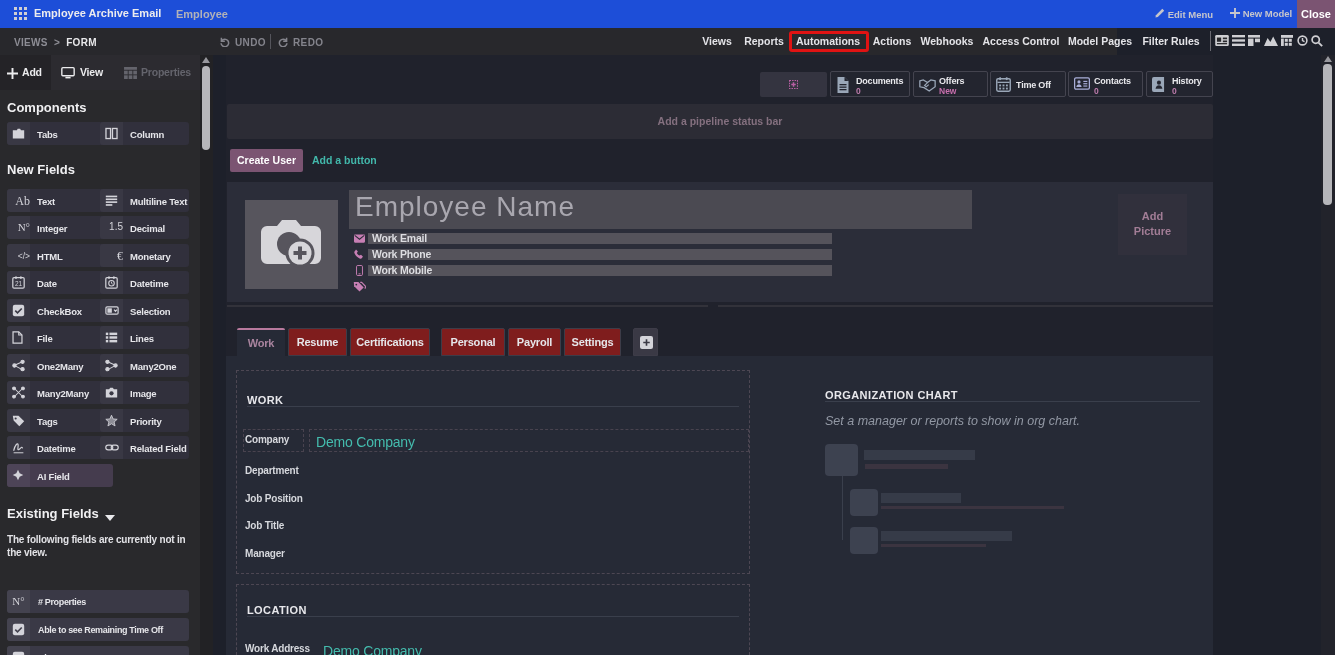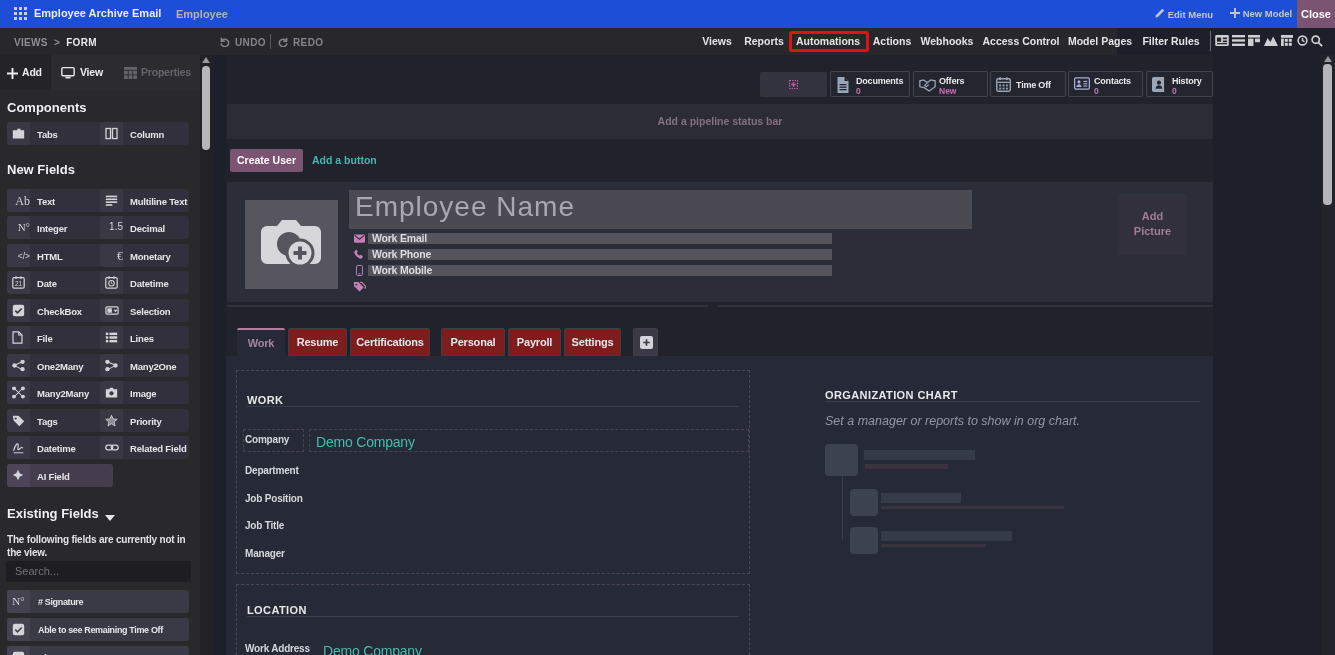--- a/index.html
+++ b/index.html
@@ -456,26 +456,25 @@
           <svg width="12" height="12" viewBox="0 0 16 16">
             <path fill="#d4d4da" d="M8 1l2.2 4.8L15 8l-4.8 2.2L8 15l-2.2-4.8L1 8l4.8-2.2z"></path>
           </svg>
         </span>
         <span class="lb">AI Field</span>
       </div>
 
     <div class="abs sb-h" style="left:7px; top:451px;">Existing Fields</div>
     <div class="abs" style="left:105px;top:460px;width:0;height:0;border-left:5px solid transparent;border-right:5px solid transparent;border-top:6px solid #e8e8ec;"></div>
     <div class="abs" id="sb-para">The following fields are currently not in the view.</div>
-    <div class="abs" id="sb-search">Search...</div>
     <div class="ebtn" style="top:535px">
         <span class="ic">
           <span class="ict" style="font-family:'Liberation Serif',serif;font-size:11px">N°</span>
         </span>
-        <span class="lb"># Signature</span>
+        <span class="lb"># Properties</span>
       </div>
     <div class="ebtn" style="top:563px">
         <span class="ic">
           <svg width="13" height="13" viewBox="0 0 16 16">
             <rect x="1" y="1" width="14" height="14" rx="2.5" fill="#d4d4da"></rect>
             <path d="M4 8.2l2.8 2.8L12 5.6" stroke="#44434f" stroke-width="2" fill="none"></path>
           </svg>
         </span>
         <span class="lb">Able to see Remaining Time Off</span>
       </div>

